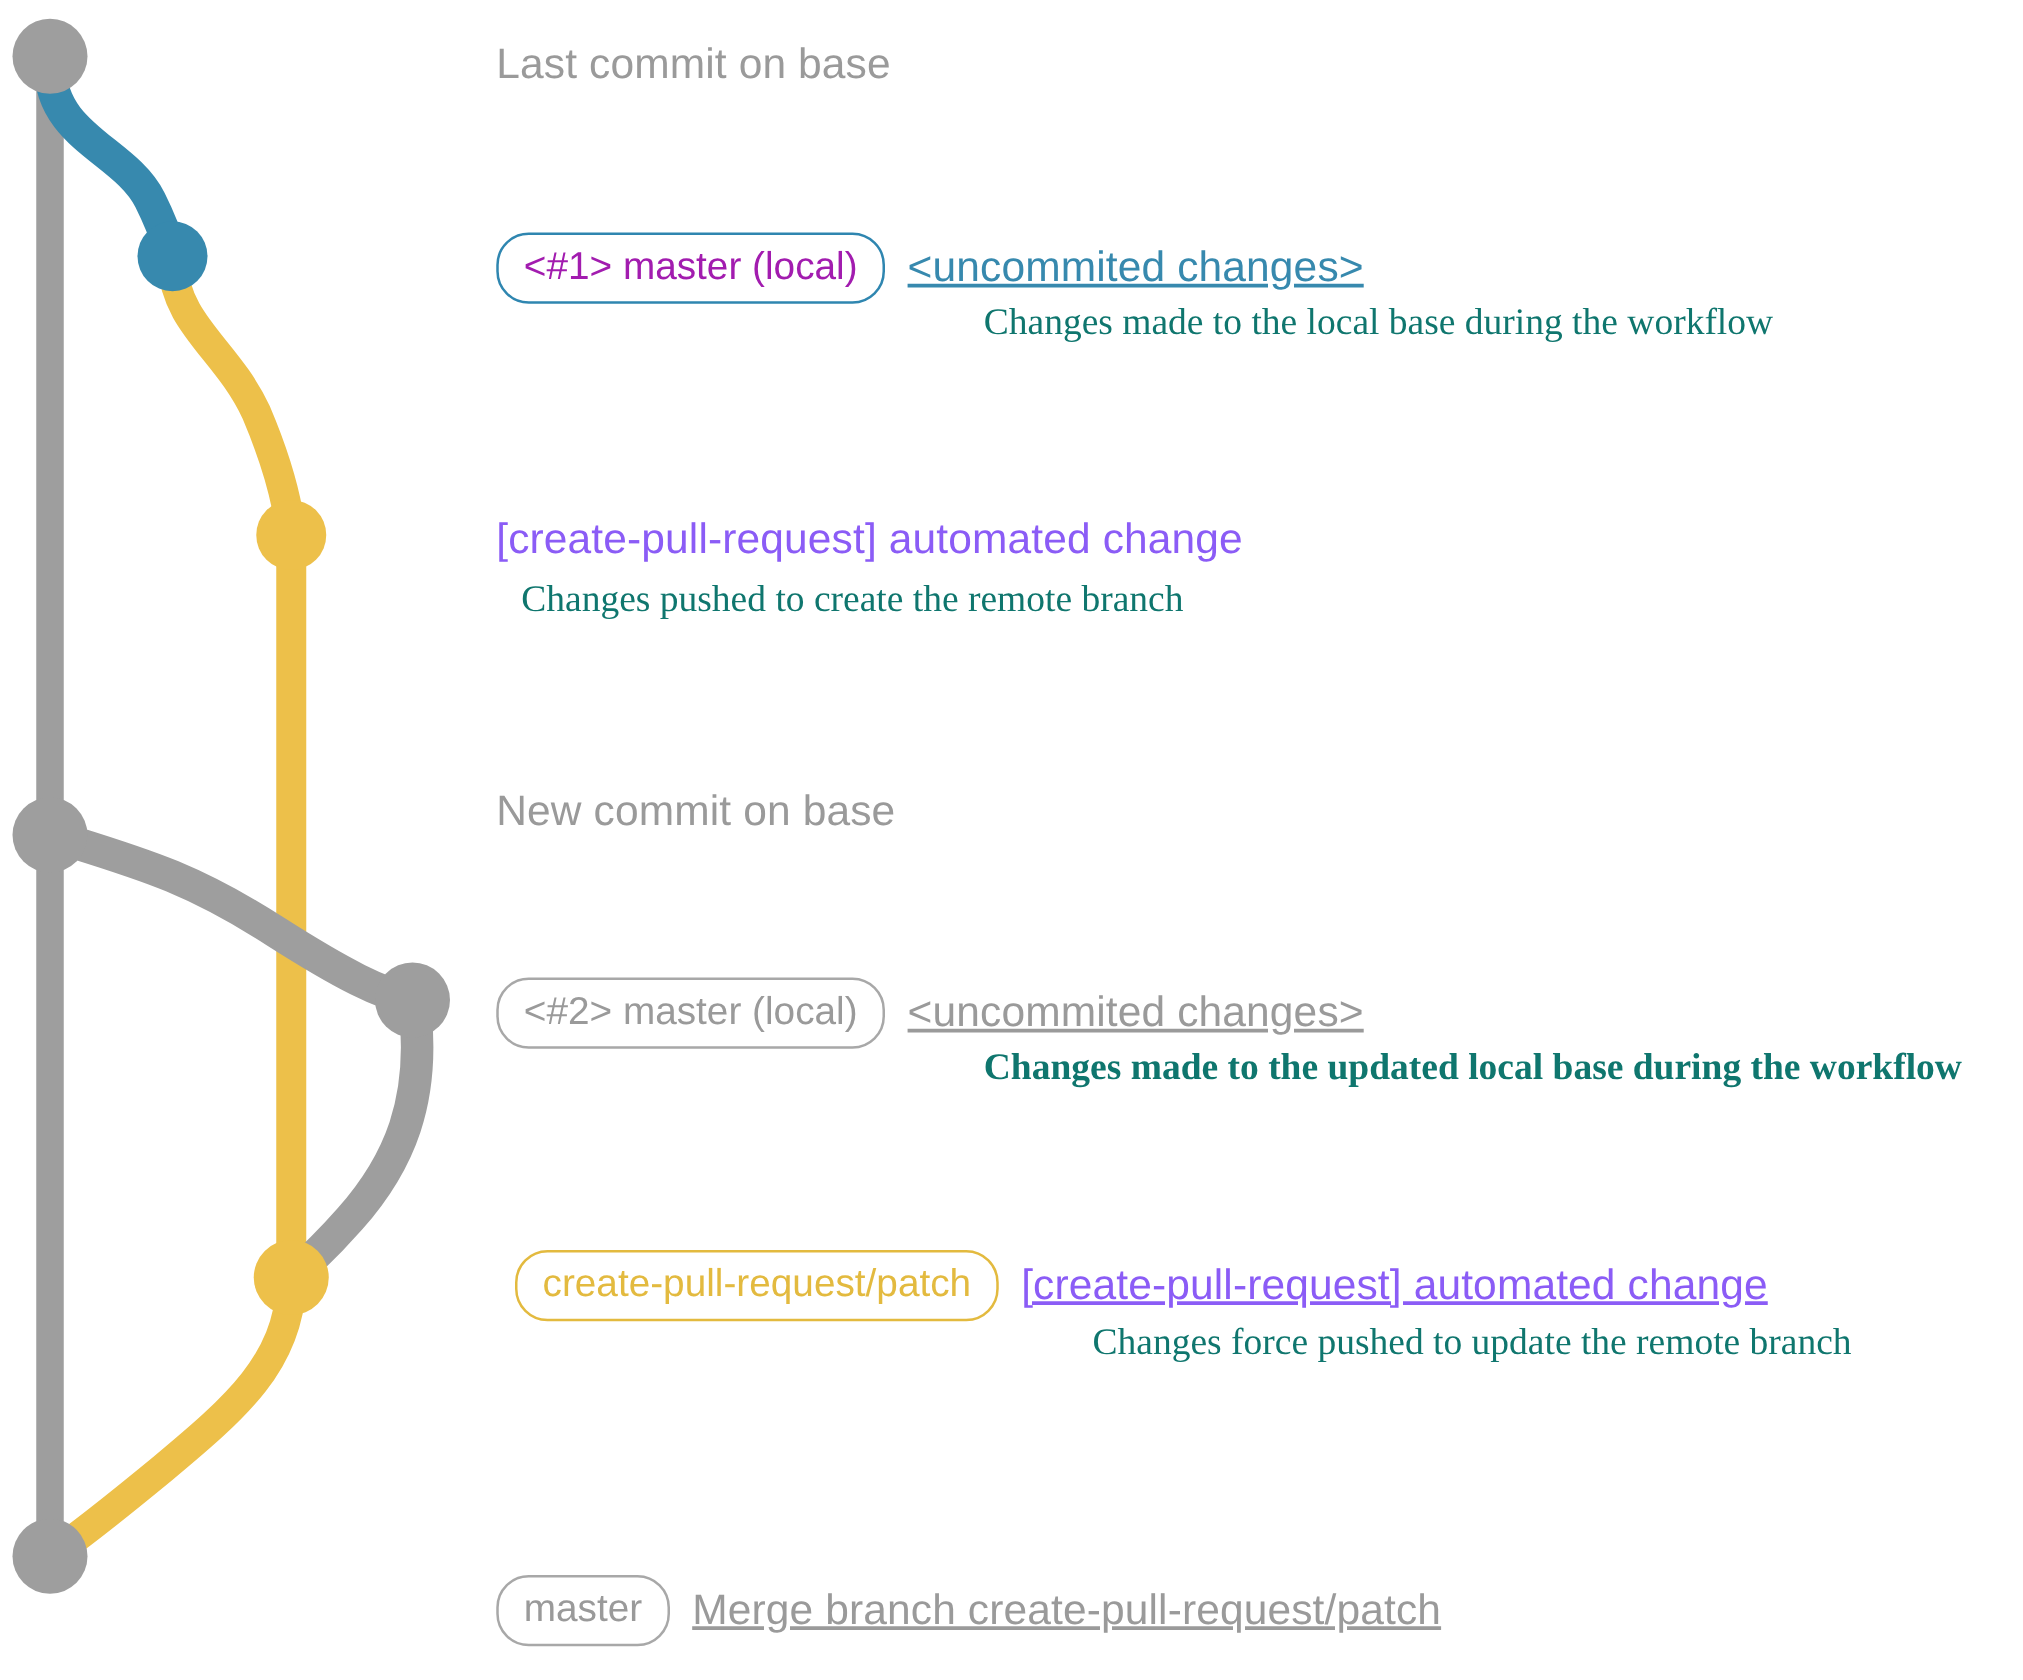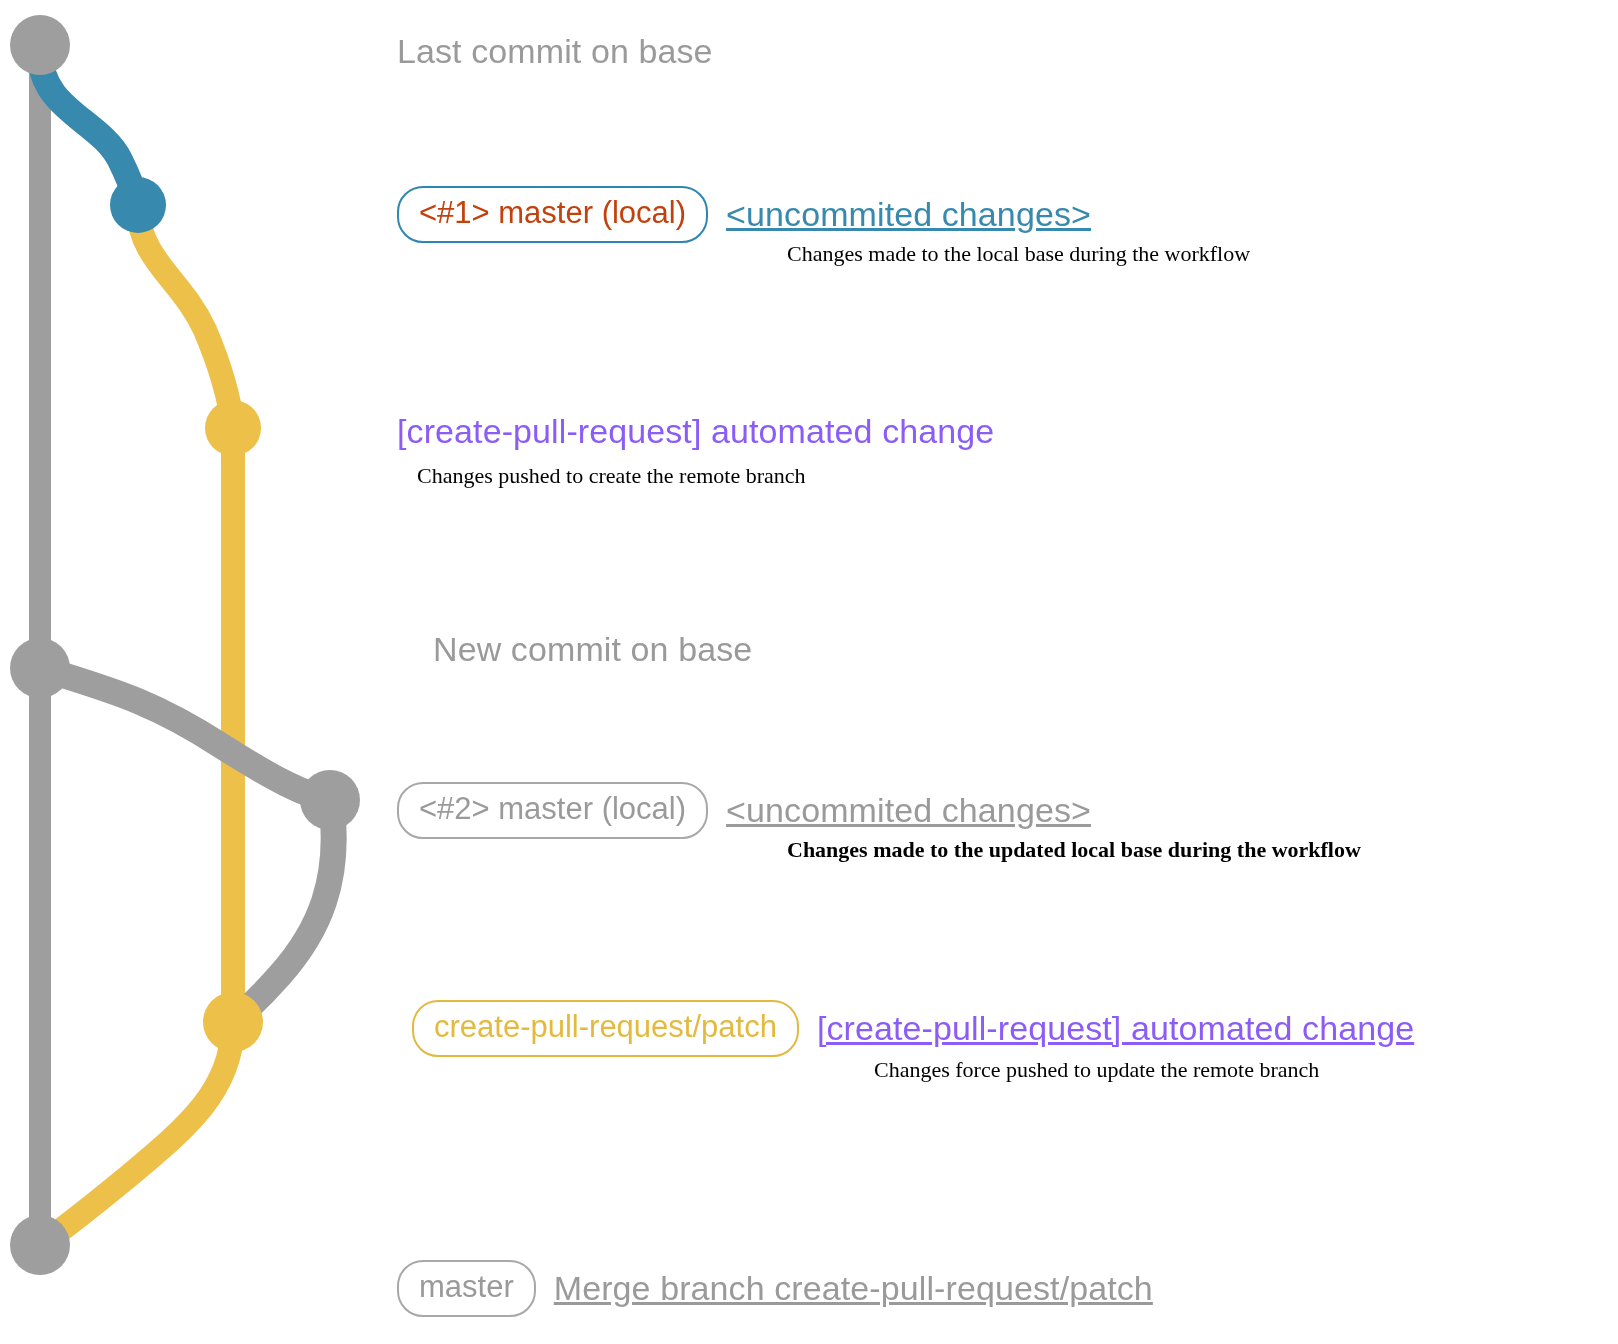--- a/index.html
+++ b/index.html
@@ -42,29 +42,29 @@
   .tag {
     display: inline-block;
     font-size: 31px;
     padding: 9px 20px 11px 20px;
     border: 2px solid #9a9a9a;
     border-radius: 26px;
     color: #9a9a9a;
     line-height: 1.05;
     background: transparent;
   }
-  .tag.blue { border-color: #2f86b0; color: #c2410c; text-align: right; }
+  .tag.blue { border-color: #2f86b0; color: #a21caf; text-align: right; }
   .tag.gold { border-color: #e3ba3f; color: #e3ba3f; }
   .tag.gray { border-color: #a8a8a8; color: #9a9a9a; }
   .after-tag { margin-left: 18px; text-decoration: underline; }
   .desc {
     position: absolute;
     font-family: "Liberation Serif", serif;
-    font-size: 22px;
-    color: #000000;
+    font-size: 30px;
+    color: #0f766e;
     white-space: nowrap;
   }
 </style>
 </head>
 <body>
 
 <div id="stage">
 
   <svg id="graph" viewBox="0 0 400 1344" width="400" height="1344">
 
@@ -99,21 +99,21 @@
     <span class="tag blue">&lt;#1&gt; master (local)</span>
     <span class="headline blue after-tag">&lt;uncommited changes&gt;</span>
   </div>
   <div class="desc" style="left:787px; top:241px;">Changes made to the local base during the workflow</div>
 
   <div class="row" style="left:397px; top:412px;">
     <span class="headline gold">[create-pull-request] automated change</span>
   </div>
   <div class="desc" style="left:417px; top:463px;">Changes pushed to create the remote branch</div>
 
-  <div class="row" style="left:397px; top:630px;margin-left:36px;">
+  <div class="row" style="left:397px; top:630px;">
     <span class="headline gray">New commit on base</span>
   </div>
 
   <div class="row" style="left:397px; top:782px;">
     <span class="tag gray">&lt;#2&gt; master (local)</span>
     <span class="headline gray after-tag">&lt;uncommited changes&gt;</span>
   </div>
   <div class="desc" style="left:787px; top:837px;font-weight:bold;">Changes made to the updated local base during the workflow</div>
 
   <div class="row" style="left:412px; top:1000px;">

